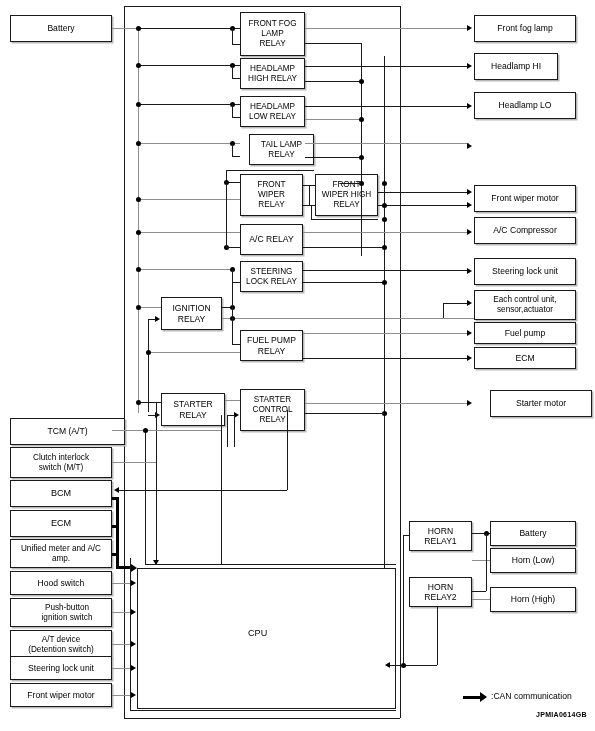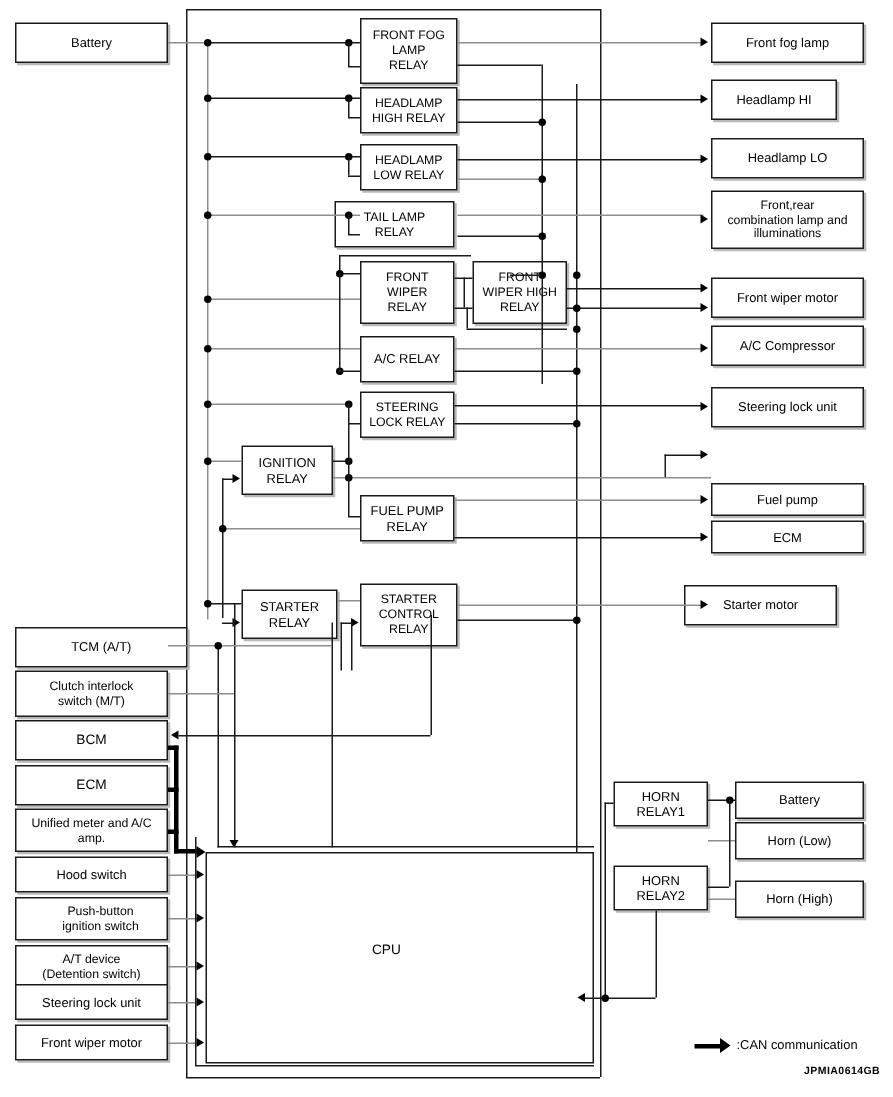--- a/index.html
+++ b/index.html
@@ -79,21 +79,21 @@
   <div class="box t8" style="left:240px;top:96px;width:65px;height:31px;">
     <span style="white-space:pre-line;">HEADLAMP
 LOW RELAY</span>
   </div>
   <div class="h" style="left:138px;top:104px;width:102px;"></div>
   <div class="dot" style="left:138px;top:104px;"></div>
   <div class="dot" style="left:232px;top:104px;"></div>
   <div class="v" style="left:232px;top:104px;height:13px;"></div>
   <div class="h" style="left:232px;top:117px;width:8px;"></div>
 
-  <div class="box t8" style="left:223px;top:134px;width:80px;height:31px;">
+  <div class="box t8" style="left:249px;top:134px;width:65px;height:31px;">
     <span style="white-space:pre-line;">TAIL LAMP
 RELAY</span>
   </div>
   <div class="hg" style="left:138px;top:143px;width:102px;"></div>
   <div class="dot" style="left:138px;top:143px;"></div>
   <div class="dot" style="left:232px;top:143px;"></div>
   <div class="v" style="left:232px;top:143px;height:13px;"></div>
   <div class="h" style="left:232px;top:156px;width:8px;"></div>
 
   <div class="box t8" style="left:240px;top:174px;width:63px;height:42px;">
@@ -211,25 +211,20 @@
   <div class="dot" style="left:361px;top:81px;"></div>
 
   <div class="box t85" style="left:474px;top:92px;width:102px;height:27px;text-align:center;">
     <span>Headlamp LO</span>
   </div>
   <div class="h" style="left:305px;top:106px;width:164px;"></div>
   <div class="arw" style="left:467px;top:103px;"></div>
   <div class="hg" style="left:305px;top:119px;width:56px;"></div>
   <div class="dot" style="left:361px;top:119px;"></div>
 
-  <div class="box t8" style="left:474px;top:127px;width:102px;height:39px;">
-    <span style="white-space:pre-line;">Front,rear
-combination lamp and
-illuminations</span>
-  </div>
   <div class="hg" style="left:305px;top:143px;width:164px;"></div>
   <div class="arw" style="left:467px;top:143px;"></div>
   <div class="h" style="left:305px;top:157px;width:56px;"></div>
   <div class="dot" style="left:361px;top:157px;"></div>
 
   <div class="box t85" style="left:474px;top:185px;width:102px;height:27px;">
     <span>Front wiper motor</span>
   </div>
   <div class="h" style="left:378px;top:192px;width:91px;"></div>
   <div class="arw" style="left:467px;top:189px;"></div>
@@ -250,37 +245,41 @@
   <div class="dot" style="left:384px;top:205px;"></div>
 
   <div class="box t85" style="left:474px;top:258px;width:102px;height:27px;">
     <span>Steering lock unit</span>
   </div>
   <div class="h" style="left:303px;top:270px;width:166px;"></div>
   <div class="arw" style="left:467px;top:268px;"></div>
   <div class="h" style="left:303px;top:282px;width:81px;"></div>
   <div class="dot" style="left:384px;top:282px;"></div>
 
+  <div class="box t8" style="left:474px;top:290px;width:102px;height:30px;">
+    <span style="white-space:pre-line;">Each control unit,
+sensor,actuator</span>
+  </div>
   <div class="h" style="left:443px;top:303px;width:26px;"></div>
   <div class="v" style="left:443px;top:303px;height:15px;"></div>
   <div class="arw" style="left:467px;top:300px;"></div>
 
   <div class="box t85" style="left:474px;top:322px;width:102px;height:22px;">
     <span>Fuel pump</span>
   </div>
   <div class="hg" style="left:303px;top:333px;width:166px;"></div>
   <div class="arw" style="left:467px;top:330px;"></div>
 
   <div class="box t85" style="left:474px;top:347px;width:102px;height:22px;">
     <span>ECM</span>
   </div>
   <div class="h" style="left:303px;top:358px;width:166px;"></div>
   <div class="arw" style="left:467px;top:355px;"></div>
 
-  <div class="box t85" style="left:456px;top:390px;width:102px;height:27px;">
+  <div class="box t85" style="left:490px;top:390px;width:102px;height:27px;">
     <span>Starter motor</span>
   </div>
   <div class="hg" style="left:305px;top:403px;width:164px;"></div>
   <div class="arw" style="left:467px;top:400px;"></div>
   <div class="dot" style="left:384px;top:413px;"></div>
   <div class="h" style="left:305px;top:413px;width:79px;"></div>
 
   <div class="box t85" style="left:10px;top:418px;width:115px;height:27px;">
     <span>TCM (A/T)</span>
   </div>

